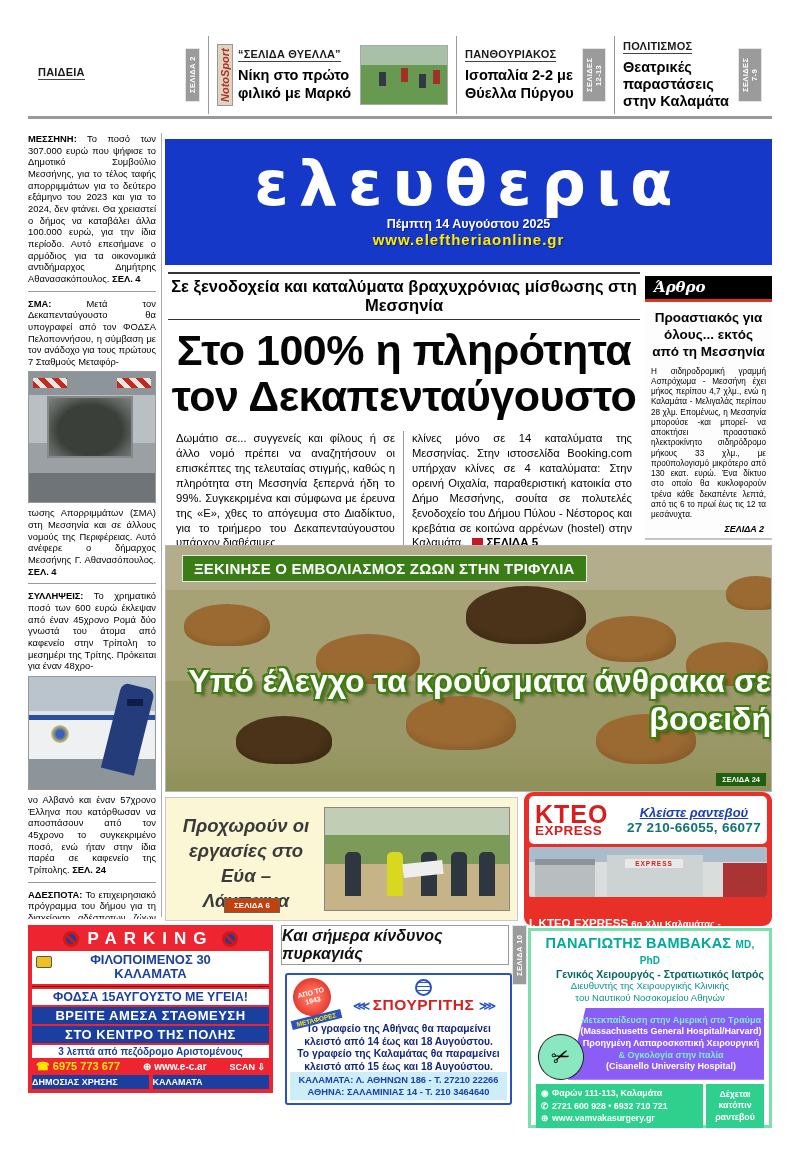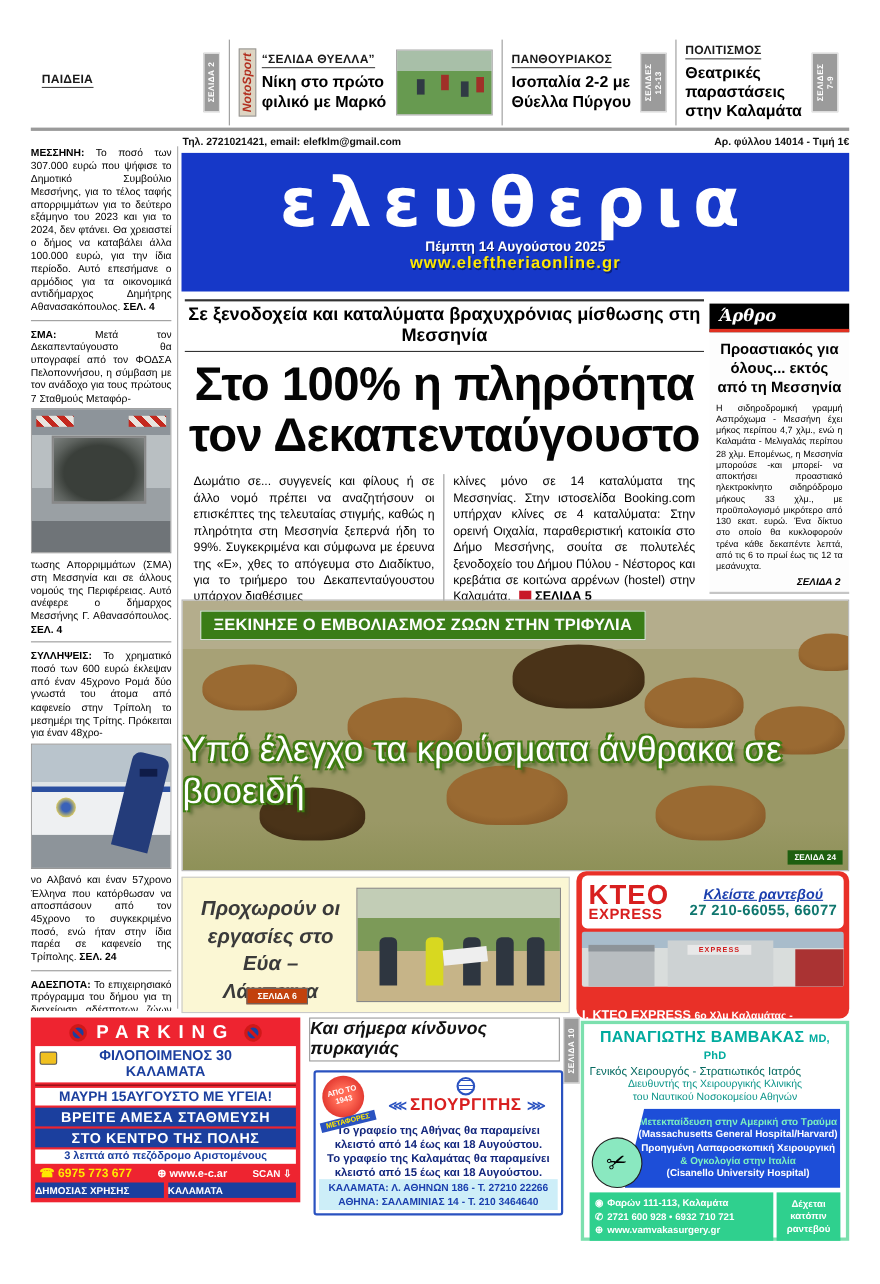--- a/index.html
+++ b/index.html
@@ -60,21 +60,21 @@
   .a-head { background:#000; color:#fff; font-family:"DejaVu Serif", serif; font-style:italic; font-weight:bold; font-size:15px; padding:2px 0 3px 9px; border-bottom:3px solid #e03020; }
   .a-title { font-size:13.5px; font-weight:bold; text-align:center; line-height:1.25; margin:8px 6px 6px; color:#000; }
   .a-body { font-size:8.2px; line-height:1.25; text-align:justify; padding:0 6px; color:#000; height:162px; overflow:hidden; }
   .a-page { position:absolute; right:8px; bottom:4px; font-size:9px; font-weight:bold; font-style:italic; color:#000; }
 
   
   .cowphoto { position:absolute; left:165px; top:545px; width:607px; height:247px; border:1px solid #b5b5b5; overflow:hidden; background:linear-gradient(180deg,#b4ad8c 0 18%,#a7a176 18% 55%,#9a9866 55% 82%,#8e9158 100%); }
   .cow { position:absolute; border-radius:55% 55% 45% 45%; background:radial-gradient(ellipse at 45% 40%,#9a6a32 0 55%,#7a4e22 100%); }
   .cow.dark { background:radial-gradient(ellipse at 45% 40%,#4a3318 0 55%,#32220f 100%); }
   .cow-banner { position:absolute; top:9px; left:16px; background:#3a7d17; border:1px solid #e8e8e8; color:#fff; font-size:15px; font-weight:bold; padding:4px 11px; letter-spacing:.2px; }
-  .cow-title { position:absolute; top:116px; width:100%; text-align:left; font-size:32px; font-weight:normal; color:#fff; line-height:1.2;
+  .cow-title { position:absolute; top:116px; width:100%; text-align:right; font-size:32px; font-weight:bold; color:#fff; line-height:1.2;
     text-shadow:2px 2px 0 #3f7d12, -2px -2px 0 #3f7d12, 2px -2px 0 #3f7d12, -2px 2px 0 #3f7d12, 4px 4px 3px rgba(30,70,8,.55); }
   .cow-badge { position:absolute; right:5px; bottom:5px; background:#1e5f10; color:#fff; font-size:7.5px; font-weight:bold; padding:2px 6px; }
 
   
   .evabox { position:absolute; left:165px; top:797px; width:353px; height:124px; background:#fbf7d4; border:1px solid #c9c9c9; }
   .eva-title { position:absolute; left:10px; top:16px; width:140px; text-align:center; font-style:italic; font-weight:bold; font-size:18.5px; color:#3a3a3a; line-height:1.35; }
   .eva-badge { position:absolute; left:58px; bottom:7px; background:#c2410c; border:1px solid #666; color:#fff; font-size:8px; font-weight:bold; padding:2px 9px; }
   .evaphoto { position:absolute; right:7px; top:9px; width:186px; height:104px; border:1px solid #888; background:linear-gradient(180deg,#c2cdb6 0 26%,#7c9a58 26% 55%,#c6b488 55% 100%); overflow:hidden; }
   .evaphoto i { position:absolute; bottom:14px; width:16px; height:44px; background:#2e3640; border-radius:5px 5px 0 0; }
   .evaphoto i.vest { background:#d8d820; }
@@ -135,24 +135,24 @@
   .globe { width:17px; height:17px; border:2px solid #2a52c0; border-radius:50%; margin:0 auto; background:repeating-linear-gradient(0deg,transparent 0 3px,#2a52c0 3px 4px); }
   .sp-name-row { margin-top:0; font-size:15.5px; font-weight:bold; color:#d81f1f; letter-spacing:.5px; }
   .sp-name-row .wing { color:#2a52c0; font-size:12px; letter-spacing:-2px; }
   .sp-text { text-align:center; color:#13277d; font-size:10.3px; font-weight:bold; line-height:1.22; margin-top:2px; }
   .sp-foot { position:absolute; left:3px; right:3px; bottom:3px; background:#cdeef8; text-align:center; color:#1b3fae; font-size:9.3px; font-weight:bold; line-height:1.3; padding:2px 0; }
 
   
   .vamvakas { position:absolute; left:528px; top:928px; width:244px; height:200px; border:3px solid #7ce0ae; background:#fff; padding:4px 5px; }
   .v-name { text-align:center; color:#00ab9e; font-weight:bold; font-size:14.5px; letter-spacing:.2px; }
   .v-name small { font-size:10px; }
-  .v-role1 { text-align:left; color:#056a60; font-weight:normal; font-size:10.5px; margin-top:1px; }
+  .v-role1 { text-align:right; color:#056a60; font-weight:bold; font-size:10.5px; margin-top:1px; }
   .v-role2 { text-align:center; color:#0a9488; font-size:9.5px; line-height:1.25; }
   .v-mid { position:relative; margin-top:4px; height:72px; }
-  .v-bluebox { position:absolute; right:0; top:0; width:196px; height:72px; background:#1d4ed8; clip-path:polygon(9% 0,100% 0,100% 100%,0 100%); display:flex; flex-direction:column; justify-content:center; text-align:center; line-height:1.3; padding-left:10px; }
+  .v-bluebox { position:absolute; right:0; top:0; width:196px; height:72px; background:#8b5cf6; clip-path:polygon(9% 0,100% 0,100% 100%,0 100%); display:flex; flex-direction:column; justify-content:center; text-align:center; line-height:1.3; padding-left:10px; }
   .v-bluebox .mint { color:#7cf0c0; font-size:9px; font-weight:bold; }
   .v-bluebox .wht { color:#fff; font-size:9px; font-weight:bold; }
   .v-scissors { position:absolute; left:2px; bottom:0; width:46px; height:46px; border-radius:50%; background:#8ae8c0; border:1px solid #222; display:flex; align-items:center; justify-content:center; font-size:22px; transform:rotate(-20deg); }
   .v-foot { display:flex; gap:3px; margin-top:4px; }
   .v-foot-left { flex:1; background:#2fd08e; color:#fff; font-size:8.8px; font-weight:bold; padding:3px 5px; line-height:1.45; }
   .v-foot-right { width:58px; background:#2fd08e; color:#fff; font-size:8.8px; font-weight:bold; display:flex; align-items:center; text-align:center; padding:2px 4px; line-height:1.3; }
   .ic { display:inline-block; width:11px; }
 </style>
 </head>
 <body>
@@ -190,24 +190,20 @@
       <div class="t-col" style="flex:1">
         <span class="t-section">ΠΟΛΙΤΙΣΜΟΣ</span>
         <span class="t-text">Θεατρικές παραστάσεις στην Καλαμάτα</span>
       </div>
       <span class="vbadge">ΣΕΛΙΔΕΣ 7-9</span>
     </div>
   </div>
 
   <div class="toprule"></div>
 
-  <div class="contact-row">
-    <span>Τηλ. 2721021421, email: elefklm@gmail.com</span>
-    <span>Αρ. φύλλου 14014 - Τιμή 1€</span>
-  </div>
   <div class="masthead">
     <div class="mh-title">ελευθερια</div>
     <div class="mh-date">Πέμπτη 14 Αυγούστου 2025</div>
     <div class="mh-site">www.eleftheriaonline.gr</div>
   </div>
 
   <div class="leftcol">
     <div class="brief">
       <span class="blabel">ΜΕΣΣΗΝΗ:</span>
       <span>Το ποσό των 307.000 ευρώ που ψήφισε το Δημοτικό Συμβούλιο Μεσσήνης, για το τέλος ταφής απορριμμάτων για το δεύτερο εξάμηνο του 2023 και για το 2024, δεν φτάνει. Θα χρειαστεί ο δήμος να καταβάλει άλλα 100.000 ευρώ, για την ίδια περίοδο. Αυτό επεσήμανε ο αρμόδιος για τα οικονομικά αντιδήμαρχος Δημήτρης Αθανασακόπουλος.</span>
@@ -319,21 +315,21 @@
       <span class="noparking"></span>
       <span class="t">PARKING</span>
       <span class="noparking"></span>
     </div>
     <div class="pk-row pk-white pk-addr">
       <span class="truck"></span>
       <div>ΦΙΛΟΠΟΙΜΕΝΟΣ 30</div>
       <div>ΚΑΛΑΜΑΤΑ</div>
     </div>
     <div class="pk-sep"></div>
-    <div class="pk-row pk-white pk-msg">ΜΑΥΡΗ 15ΑΥΓΟΥΣΤΟ ΜΕ ΥΓΕΙΑ!</div>
+    <div class="pk-row pk-white pk-msg">ΦΟΔΣΑ 15ΑΥΓΟΥΣΤΟ ΜΕ ΥΓΕΙΑ!</div>
     <div class="pk-row pk-blue">ΒΡΕΙΤΕ ΑΜΕΣΑ ΣΤΑΘΜΕΥΣΗ</div>
     <div class="pk-row pk-blue">ΣΤΟ ΚΕΝΤΡΟ ΤΗΣ ΠΟΛΗΣ</div>
     <div class="pk-row pk-white pk-min">3 λεπτά από πεζόδρομο Αριστομένους</div>
     <div class="pk-contact">
       <span class="ph">☎ <span>6975 773 677</span></span>
       <span>⊕ <span>www.e-c.ar</span></span>
       <span style="font-size:9px">SCAN ⇩</span>
     </div>
     <div class="pk-foot">
       <div>ΔΗΜΟΣΙΑΣ ΧΡΗΣΗΣ</div>

